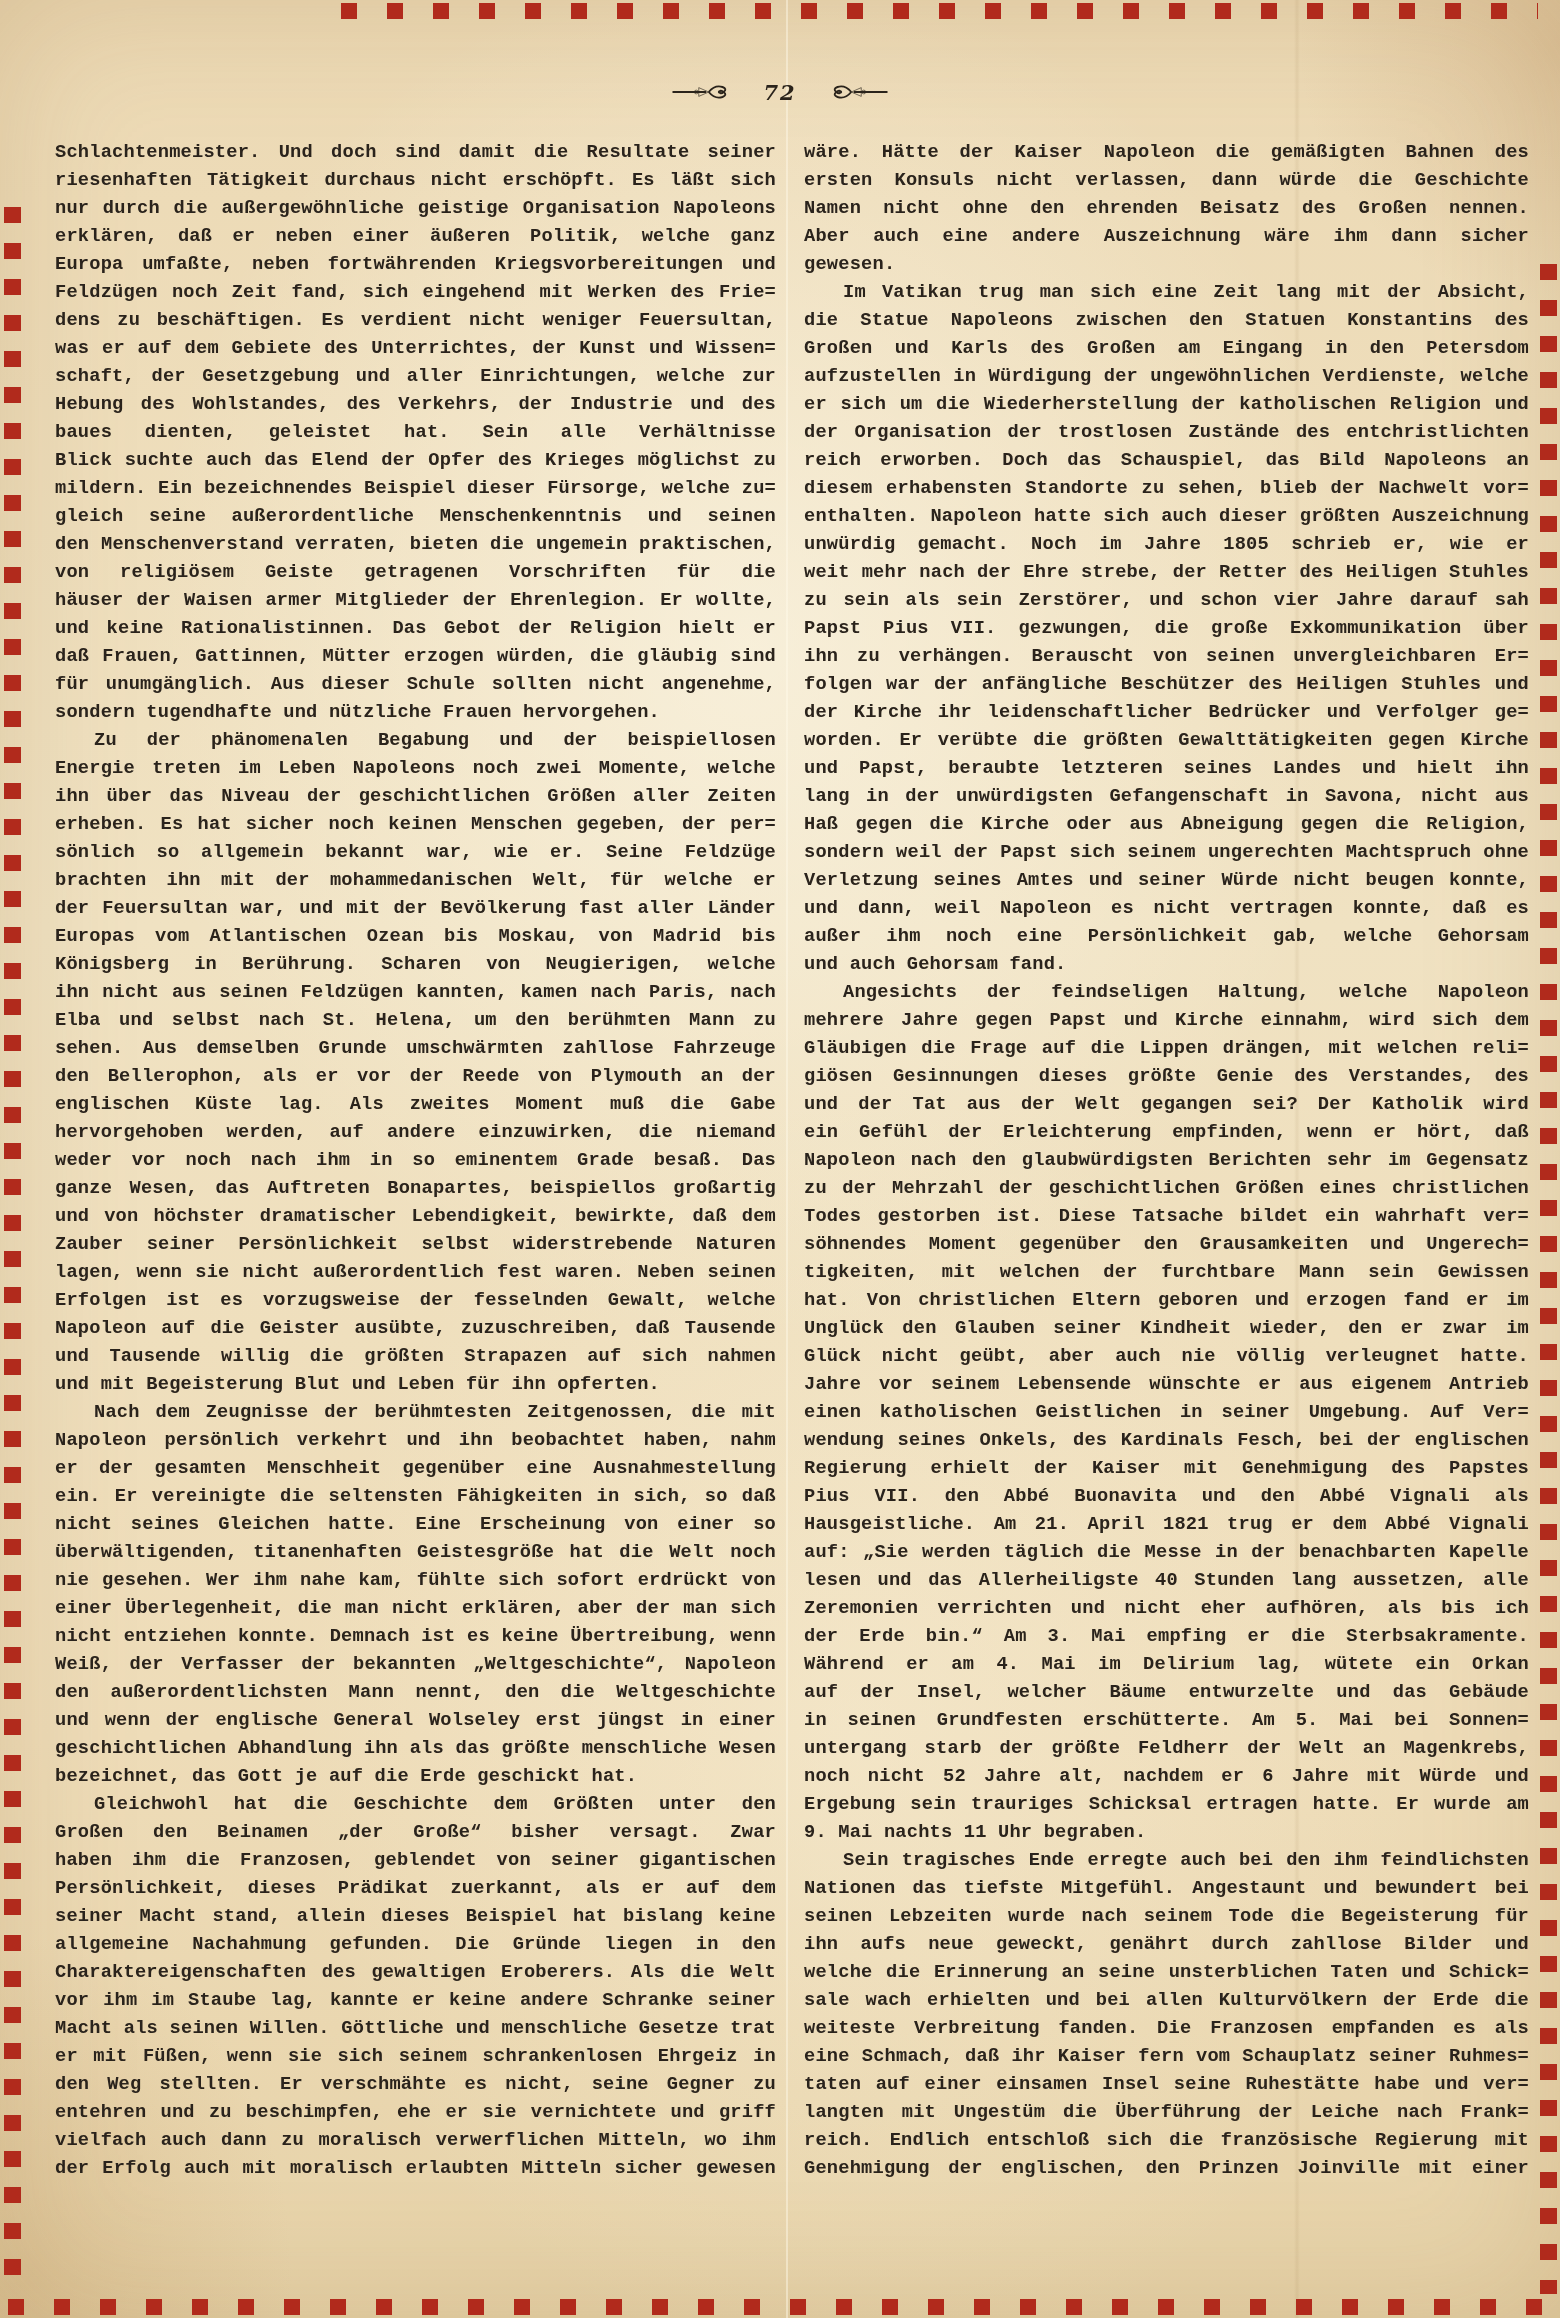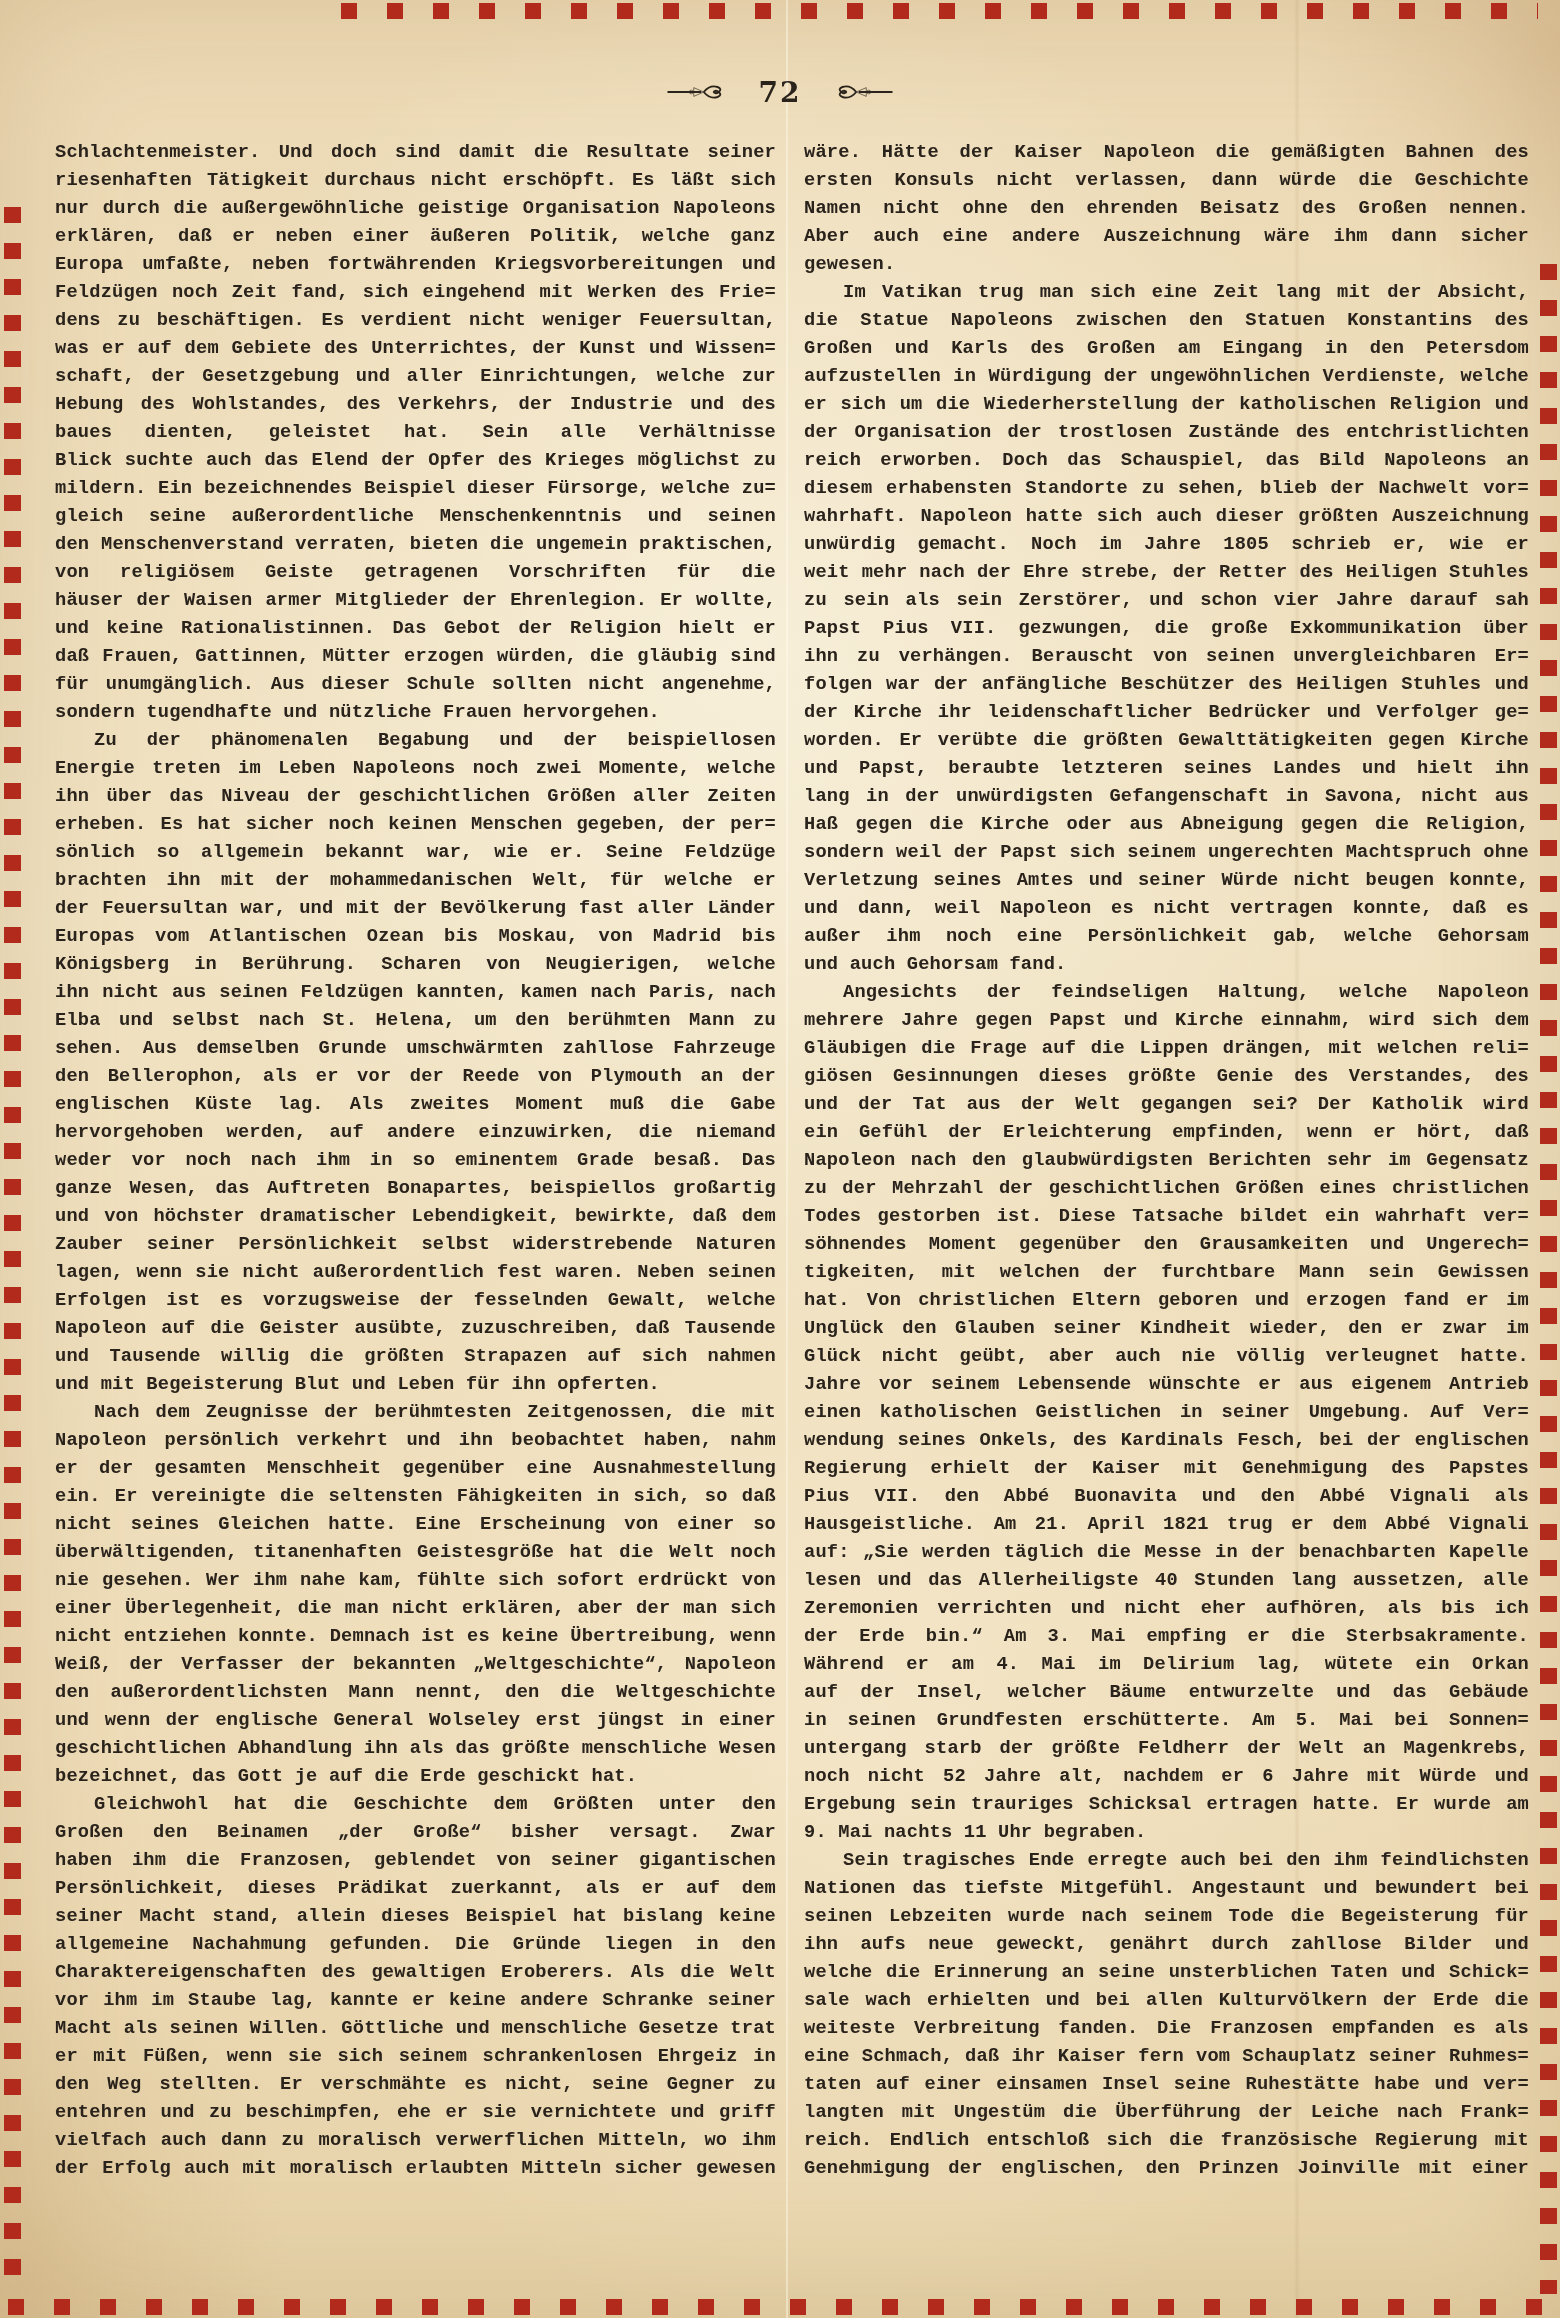--- a/index.html
+++ b/index.html
@@ -34,21 +34,21 @@
   .edge.right{right:3.1px;top:264px;bottom:25px;}
   .edge.top{top:3.1px;left:341px;right:22.4px;}
   .edge.bottom{bottom:3.7px;left:7.5px;right:7.5px;}
 
   .pagehead{
     position:absolute;top:70px;left:0;width:1560px;height:44px;
     display:flex;justify-content:center;align-items:center;gap:18.7px;
     color:#2a231b;
   }
   .pagenum{
-    font-size:28px;font-weight:bold;letter-spacing:1.9px;
+    font-size:21px;font-weight:bold;letter-spacing:1.9px;font-style:italic;
   }
   .orn{display:block;}
   .orn path, .orn line, .orn circle{stroke:#2a231b;fill:none;}
 
   .col{position:absolute;top:138px;font-family:Liberation Mono, monospace;}
   .col-left{left:55px;width:721px;}
   .col-right{left:804px;width:725px;}
   .tl{
     height:28px;line-height:28px;overflow:hidden;
     font-size:18.7px;font-weight:bold;color:#2a231c;
@@ -170,21 +170,21 @@
     <div class="tl">Aber auch eine andere Auszeichnung wäre ihm dann sicher</div>
     <div class="tl last">gewesen.</div>
     <div class="tl ind">Im Vatikan trug man sich eine Zeit lang mit der Absicht,</div>
     <div class="tl">die Statue Napoleons zwischen den Statuen Konstantins des</div>
     <div class="tl">Großen und Karls des Großen am Eingang in den Petersdom</div>
     <div class="tl">aufzustellen in Würdigung der ungewöhnlichen Verdienste, welche</div>
     <div class="tl">er sich um die Wiederherstellung der katholischen Religion und</div>
     <div class="tl">der Organisation der trostlosen Zustände des entchristlichten Frank=</div>
     <div class="tl">reich erworben.  Doch das Schauspiel, das Bild Napoleons an</div>
     <div class="tl">diesem erhabensten Standorte zu sehen, blieb der Nachwelt vor=</div>
-    <div class="tl">wahrhaft.  Napoleon hatte sich auch dieser größten Auszeichnung</div>
+    <div class="tl">enthalten.  Napoleon hatte sich auch dieser größten Auszeichnung</div>
     <div class="tl">unwürdig gemacht.  Noch im Jahre 1805 schrieb er, wie er</div>
     <div class="tl">weit mehr nach der Ehre strebe, der Retter des Heiligen Stuhles</div>
     <div class="tl">zu sein als sein Zerstörer, und schon vier Jahre darauf sah sich</div>
     <div class="tl">Papst Pius VII. gezwungen, die große Exkommunikation über</div>
     <div class="tl">ihn zu verhängen.  Berauscht von seinen unvergleichbaren Er=</div>
     <div class="tl">folgen war der anfängliche Beschützer des Heiligen Stuhles und</div>
     <div class="tl">der Kirche ihr leidenschaftlicher Bedrücker und Verfolger ge=</div>
     <div class="tl">worden.  Er verübte die größten Gewalttätigkeiten gegen Kirche</div>
     <div class="tl">und Papst, beraubte letzteren seines Landes und hielt ihn jahre=</div>
     <div class="tl">lang in der unwürdigsten Gefangenschaft in Savona, nicht aus</div>

